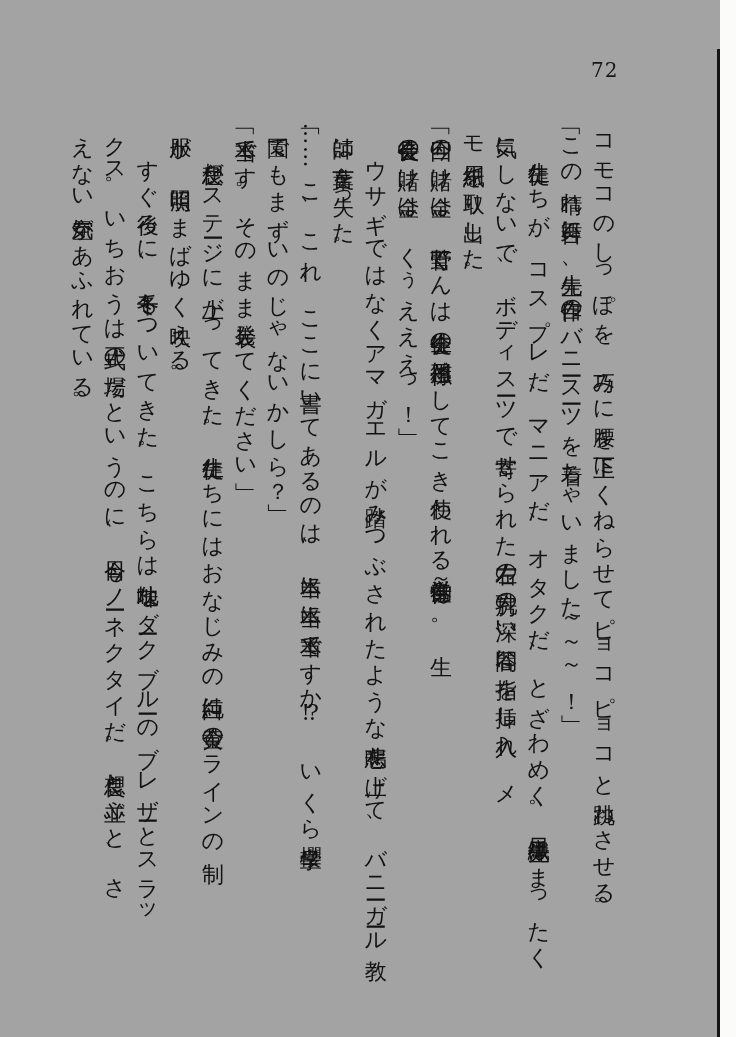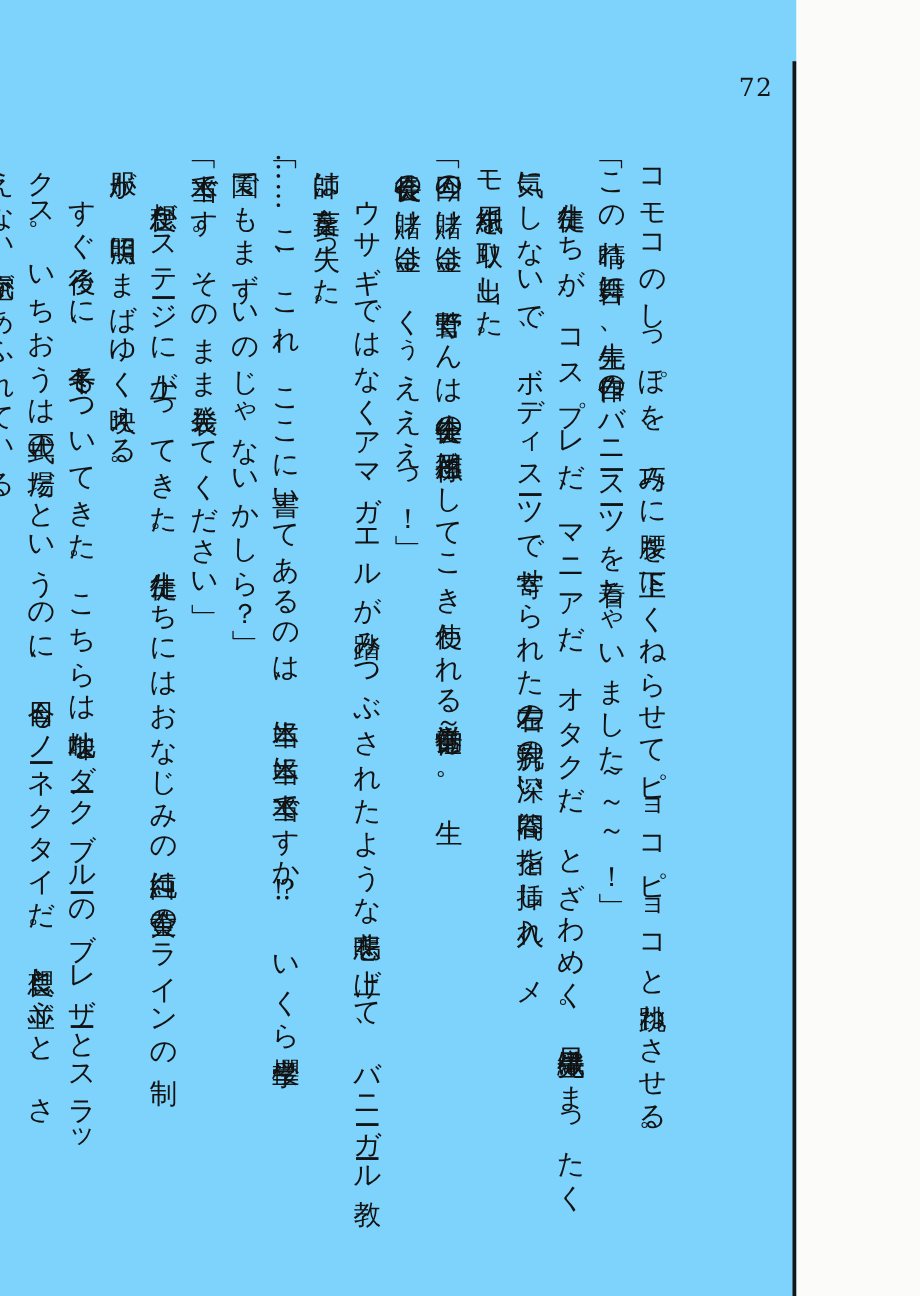--- a/index.html
+++ b/index.html
@@ -7,23 +7,23 @@
     padding: 0;
   }
   body {
     width: 736px;
     height: 1037px;
     background: #fbfbf9;
     overflow: hidden;
   }
   .page {
     position: relative;
-    width: 637px;
+    width: 720px;
     height: 1037px;
-    background: #7dd3fc;
+    background: #a3a3a3;
     font-family: "DejaVu Serif", "Liberation Serif", serif;
   }
   .page-number {
     position: absolute;
     top: 58px;
     left: 591px;
     font-size: 20px;
     letter-spacing: 1px;
     color: #161616;
   }

